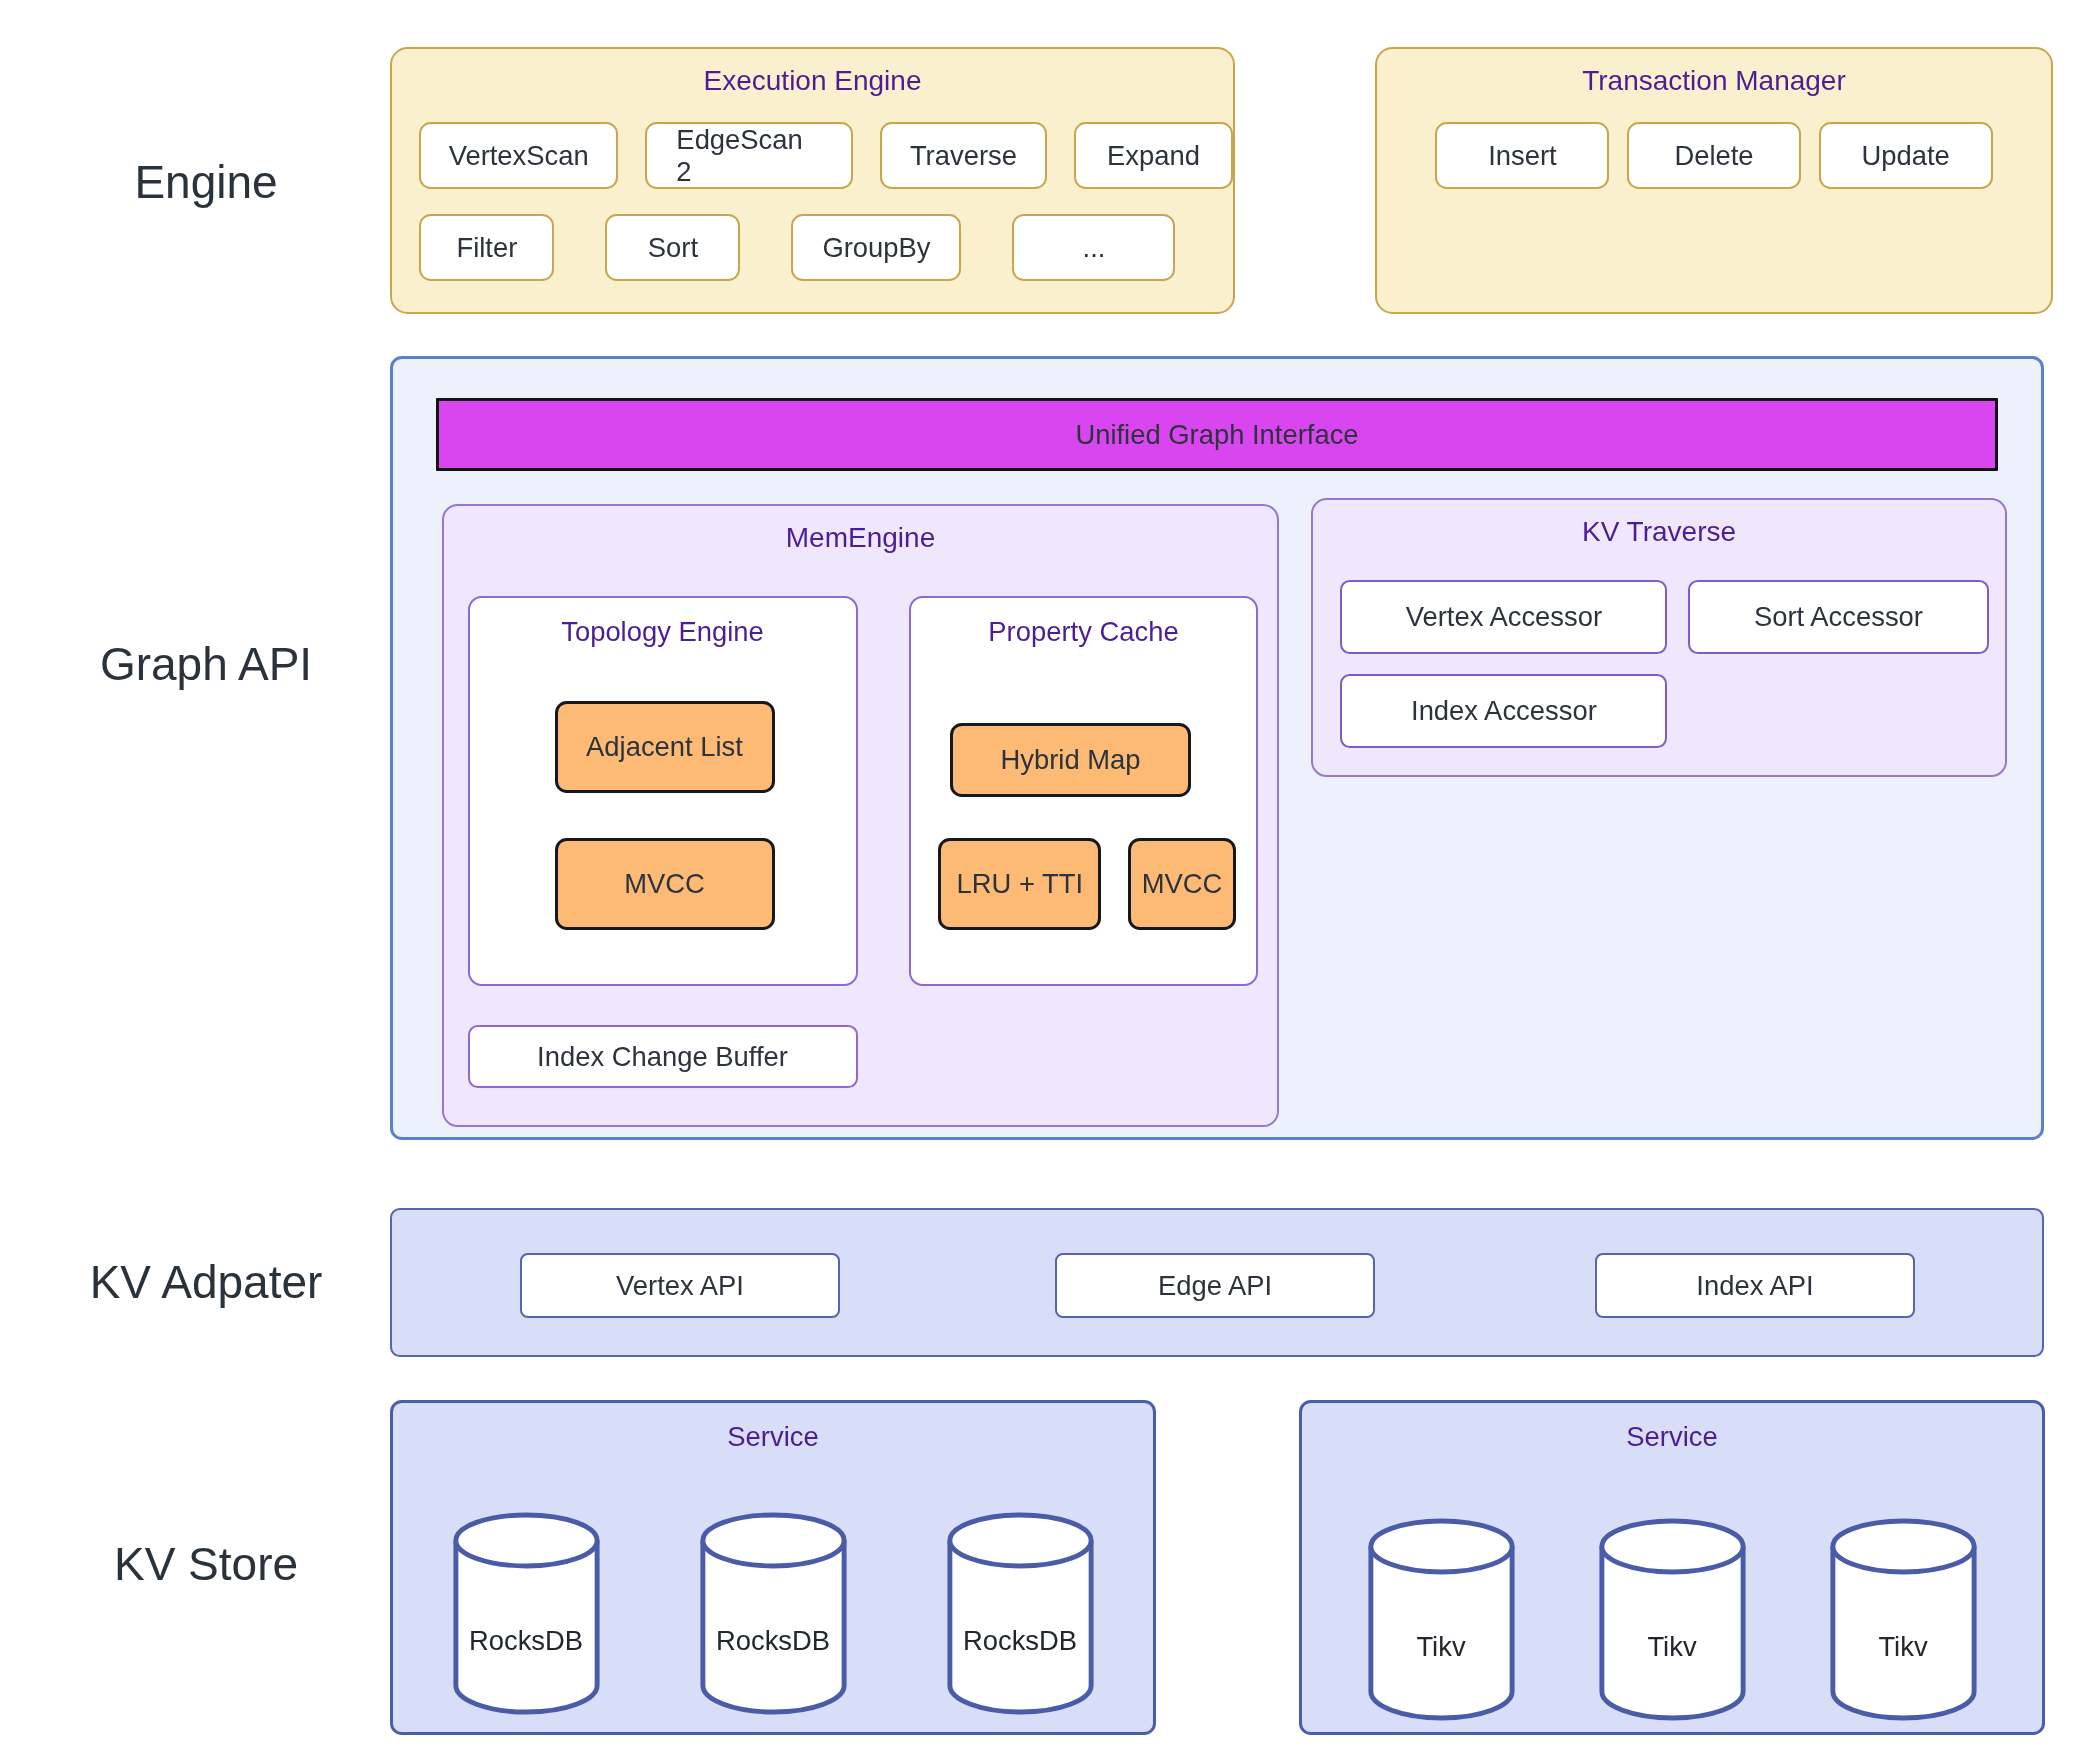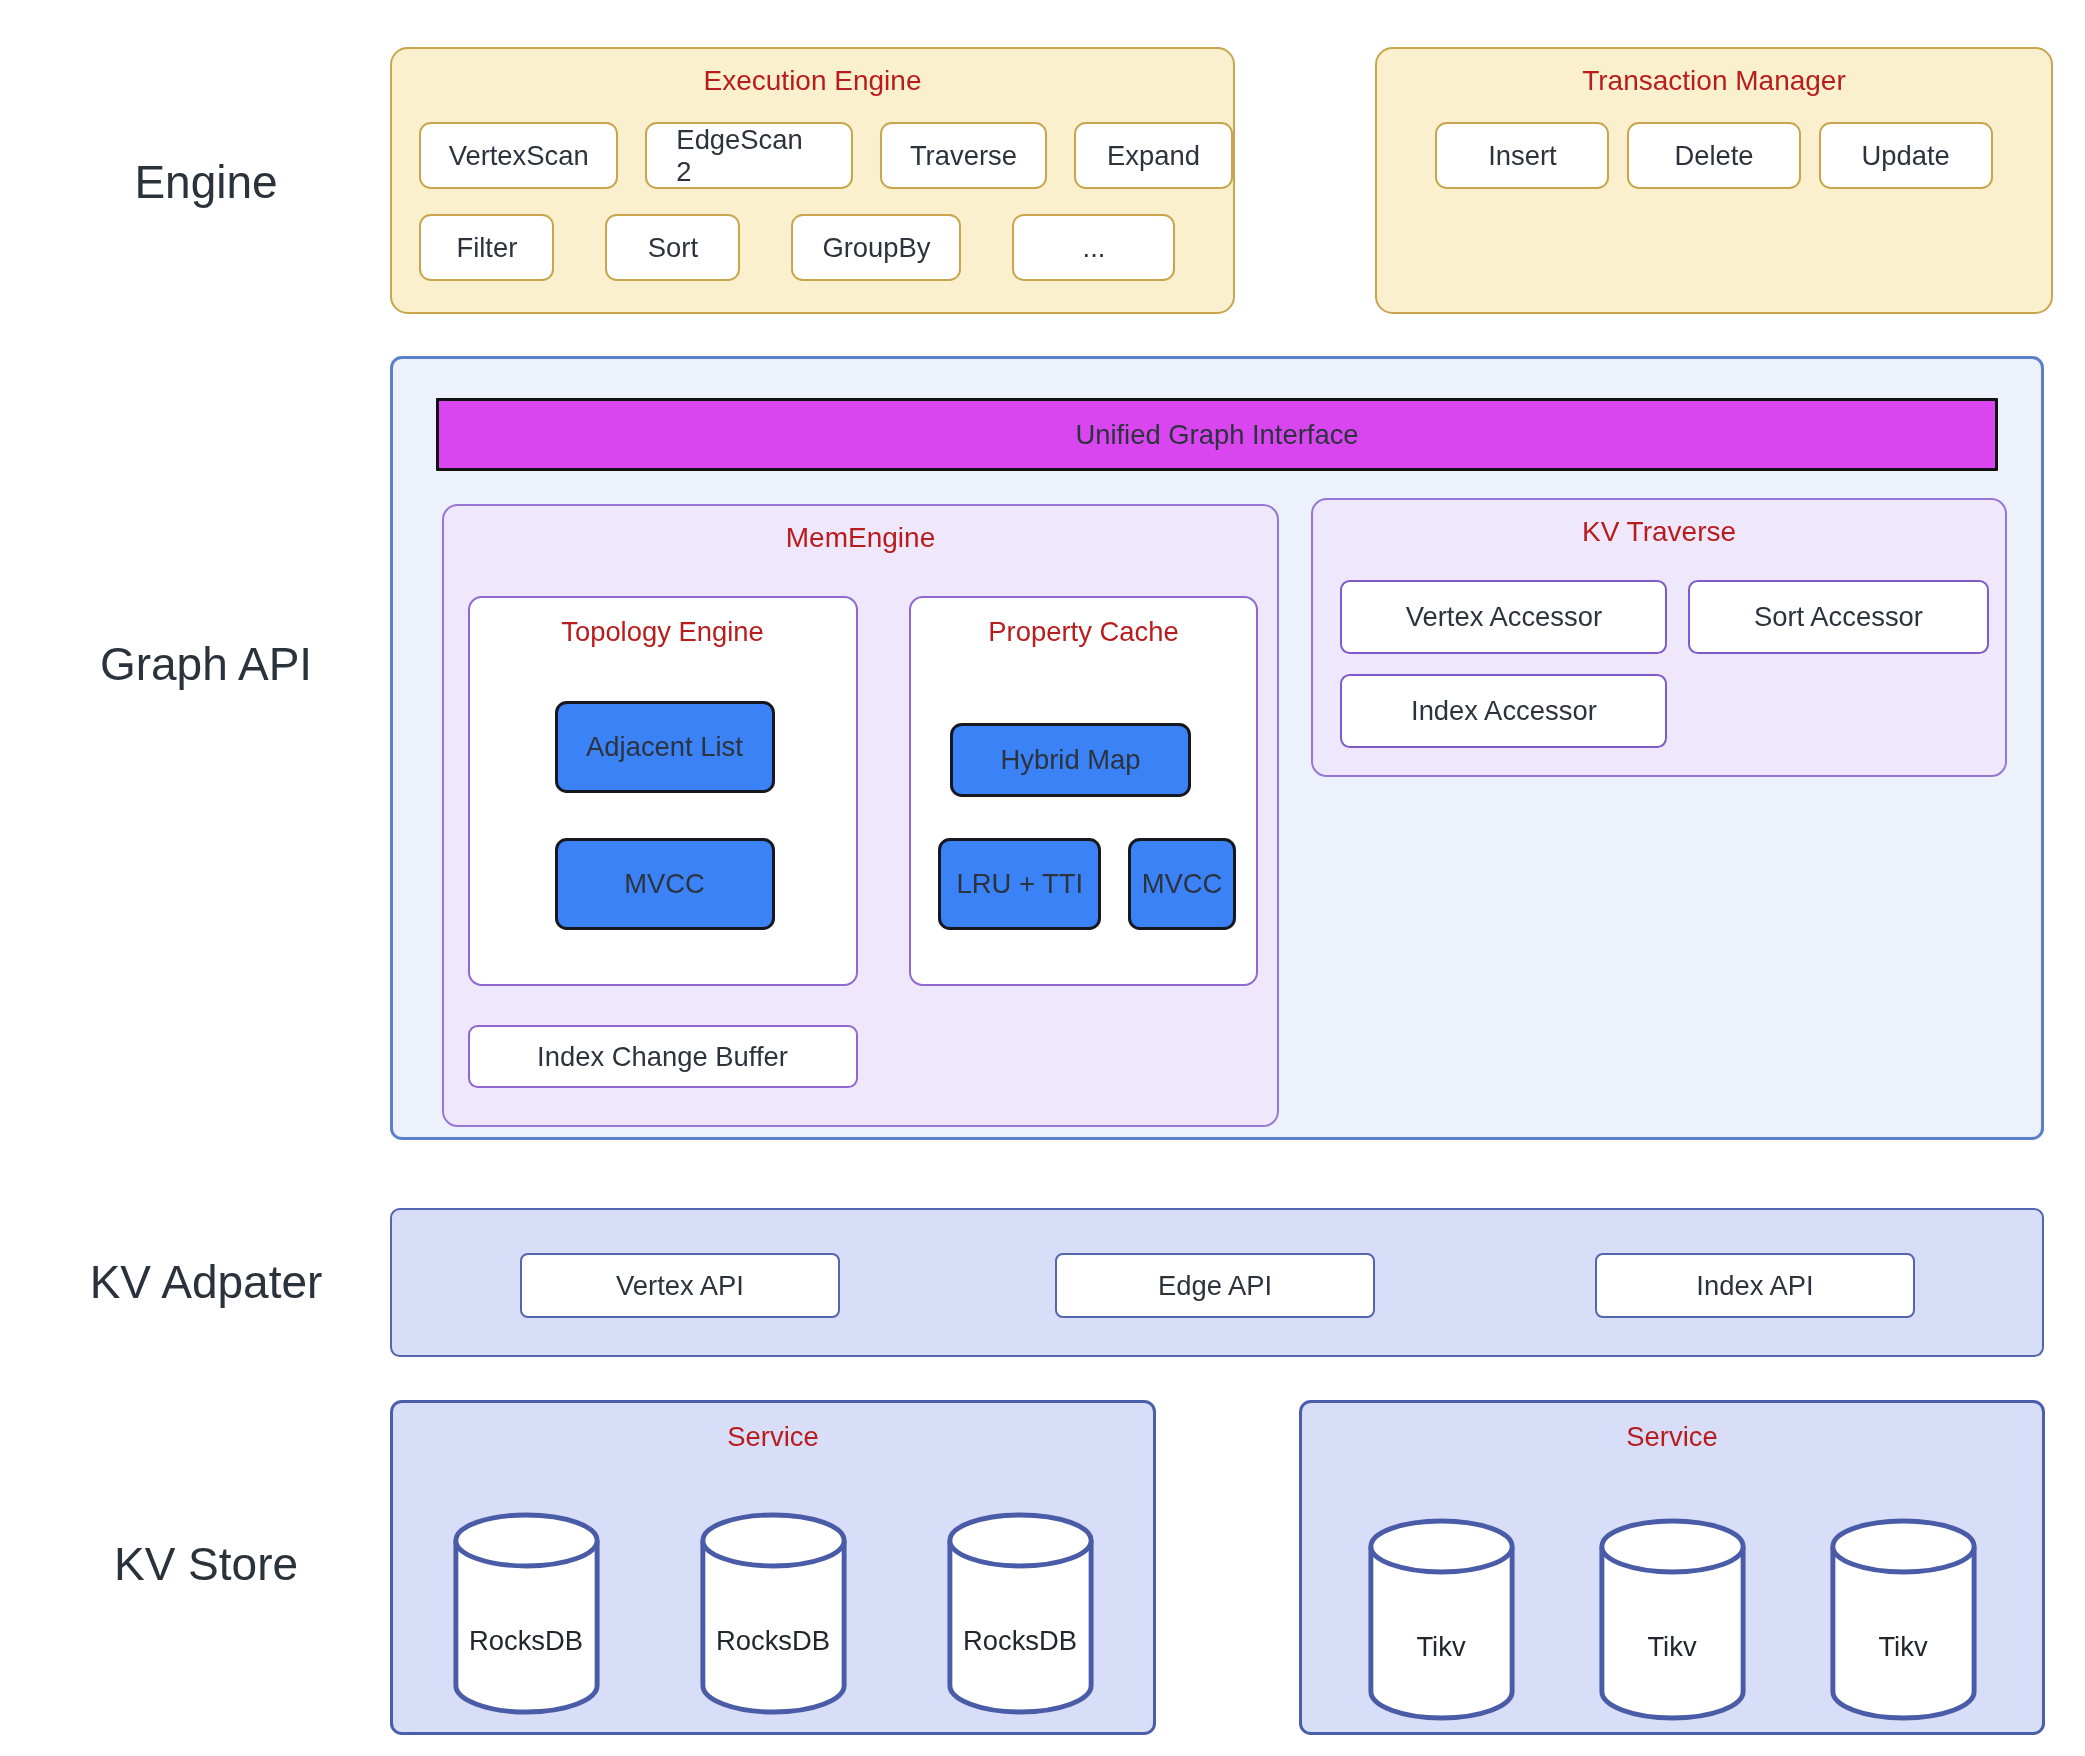--- a/index.html
+++ b/index.html
@@ -6,37 +6,37 @@
   .canvas{position:relative;width:2086px;height:1756px;background:#ffffff;
           font-family:"Liberation Sans",sans-serif;color:#2c333d;overflow:hidden;}
 
   .row-label{position:absolute;left:0;width:412px;text-align:center;
              font-size:46px;color:#2a323c;}
 
   
   .panel-yellow{position:absolute;background:#faf0cd;border:2.9px solid #c9a54e;
                 border-radius:17.6px;box-sizing:border-box;}
   .panel-title{position:absolute;left:0;right:0;top:15.7px;text-align:center;
-               font-size:28px;color:#b91c1c;}
+               font-size:28px;color:#4c1d95;}
   .flex-row{position:absolute;display:flex;align-items:center;}
   .btn-yellow{background:#ffffff;border:2.9px solid #c9a54e;border-radius:11.8px;
               height:67px;display:flex;align-items:center;justify-content:center;
               font-size:27.4px;padding:0 29px;box-sizing:border-box;}
 
   
   .panel-blue{position:absolute;background:#ecf1fb;border:3.9px solid #5b80cb;
               border-radius:11.8px;box-sizing:border-box;}
   .ugi{position:absolute;background:#d946ef;border:3.9px solid #111111;border-radius:1px;
        display:flex;align-items:center;justify-content:center;font-size:27.4px;box-sizing:border-box;}
 
   .panel-purple{position:absolute;background:#efe8fc;border:2.9px solid #9877d4;
                 border-radius:15.7px;box-sizing:border-box;}
   .cache-box{position:absolute;background:#ffffff;border:2.9px solid #9068d0;
              border-radius:13.7px;box-sizing:border-box;}
-  .chip-dark{position:absolute;background:#3b82f6;border:3.9px solid #15181e;border-radius:11.8px;
+  .chip-dark{position:absolute;background:#fdba74;border:3.9px solid #15181e;border-radius:11.8px;
              display:flex;align-items:center;justify-content:center;font-size:27.4px;box-sizing:border-box;}
   .pill-purple{position:absolute;background:#ffffff;border:2.9px solid #7e5bc9;border-radius:9.8px;
                display:flex;align-items:center;justify-content:center;font-size:27.4px;box-sizing:border-box;}
 
   
   .panel-peri{position:absolute;background:#d8def7;border:2.9px solid #5565ae;
               border-radius:9.8px;box-sizing:border-box;}
   .api-box{position:absolute;background:#ffffff;border:2.9px solid #5565ae;border-radius:7.8px;
            display:flex;align-items:center;justify-content:center;font-size:27.4px;
            width:320px;height:65px;top:43px;box-sizing:border-box;}

